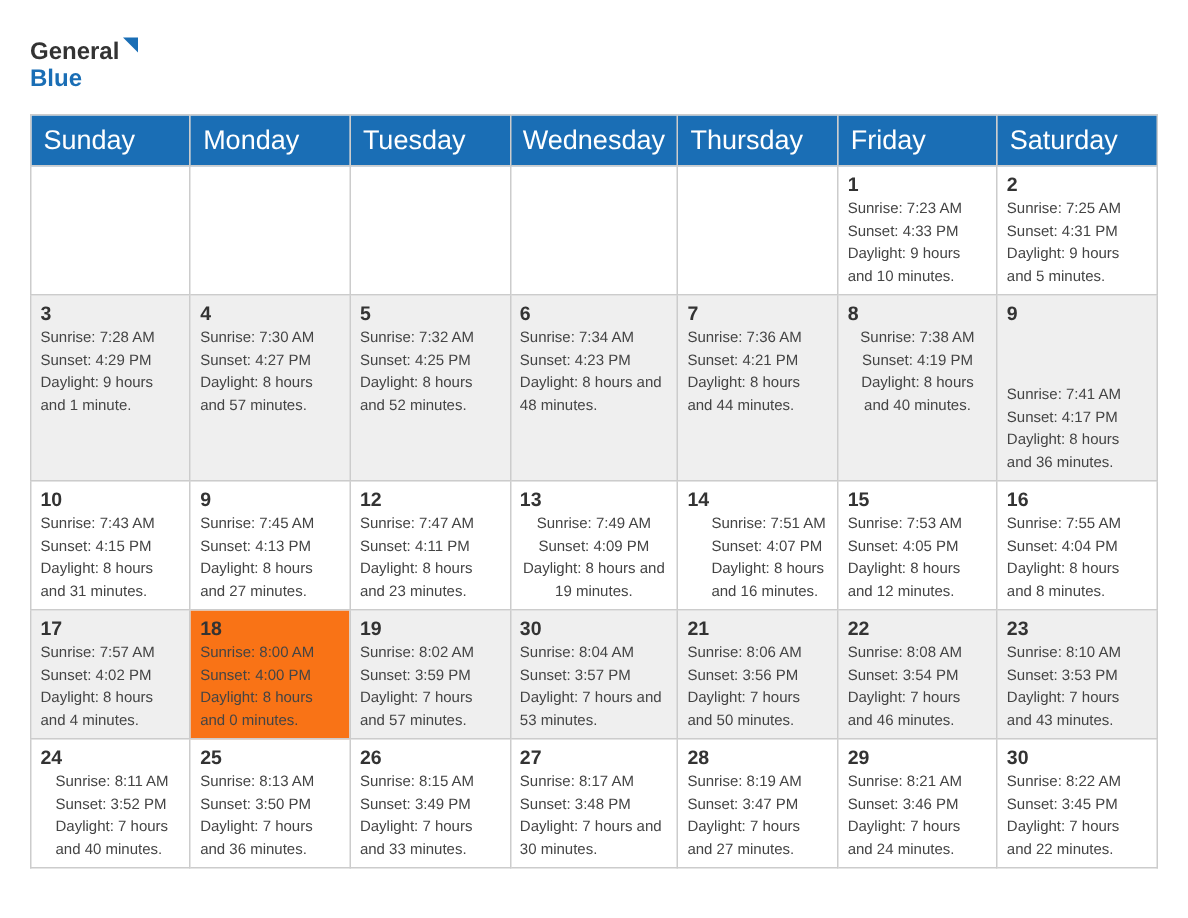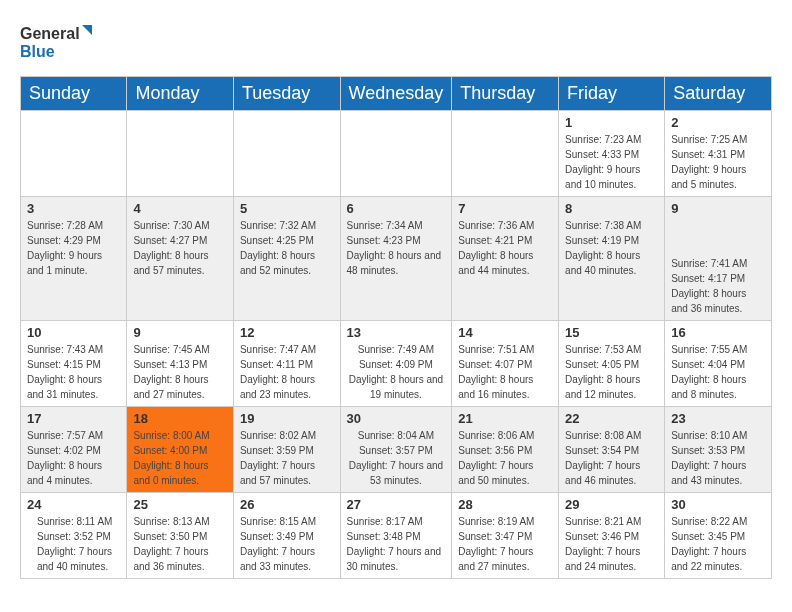--- a/index.html
+++ b/index.html
@@ -94,21 +94,21 @@
 Daylight: 8 hours and 48 minutes.</div>
           </td>
           <td style="background: rgb(239, 239, 239);">
             <span class="day-num">7</span>
             <div class="day-info" style="white-space: pre-line;">Sunrise: 7:36 AM
 Sunset: 4:21 PM
 Daylight: 8 hours and 44 minutes.</div>
           </td>
           <td style="background: rgb(239, 239, 239);">
             <span class="day-num">8</span>
-            <div class="day-info" style="white-space: pre-line;">Sunrise: 7:38 AM
+            <div class="day-info" style="white-space: pre-line; text-align: center;">Sunrise: 7:38 AM
 Sunset: 4:19 PM
 Daylight: 8 hours and 40 minutes.</div>
           </td>
           <td style="background: rgb(239, 239, 239);">
             <span class="day-num">9</span>
             <div class="day-info" style="white-space: pre-line; margin-top: 40px;">Sunrise: 7:41 AM
 Sunset: 4:17 PM
 Daylight: 8 hours and 36 minutes.</div>
           </td>
         </tr>
@@ -132,21 +132,21 @@
 Daylight: 8 hours and 23 minutes.</div>
           </td>
           <td>
             <span class="day-num">13</span>
             <div class="day-info" style="white-space: pre-line; text-align: center;">Sunrise: 7:49 AM
 Sunset: 4:09 PM
 Daylight: 8 hours and 19 minutes.</div>
           </td>
           <td>
             <span class="day-num">14</span>
-            <div class="day-info" style="white-space: pre-line;">Sunrise: 7:51 AM
+            <div class="day-info" style="white-space: pre-line; margin-left: 16px;">Sunrise: 7:51 AM
 Sunset: 4:07 PM
 Daylight: 8 hours and 16 minutes.</div>
           </td>
           <td>
             <span class="day-num">15</span>
             <div class="day-info" style="white-space: pre-line;">Sunrise: 7:53 AM
 Sunset: 4:05 PM
 Daylight: 8 hours and 12 minutes.</div>
           </td>
           <td>
@@ -170,21 +170,21 @@
 Daylight: 8 hours and 0 minutes.</div>
           </td>
           <td style="background: rgb(239, 239, 239);">
             <span class="day-num">19</span>
             <div class="day-info" style="white-space: pre-line;">Sunrise: 8:02 AM
 Sunset: 3:59 PM
 Daylight: 7 hours and 57 minutes.</div>
           </td>
           <td style="background: rgb(239, 239, 239);">
             <span class="day-num">30</span>
-            <div class="day-info" style="white-space: pre-line; text-align: center;">Sunrise: 8:04 AM
+            <div class="day-info" style="white-space: pre-line;">Sunrise: 8:04 AM
 Sunset: 3:57 PM
 Daylight: 7 hours and 53 minutes.</div>
           </td>
           <td style="background: rgb(239, 239, 239);">
             <span class="day-num">21</span>
             <div class="day-info" style="white-space: pre-line;">Sunrise: 8:06 AM
 Sunset: 3:56 PM
 Daylight: 7 hours and 50 minutes.</div>
           </td>
           <td style="background: rgb(239, 239, 239);">

